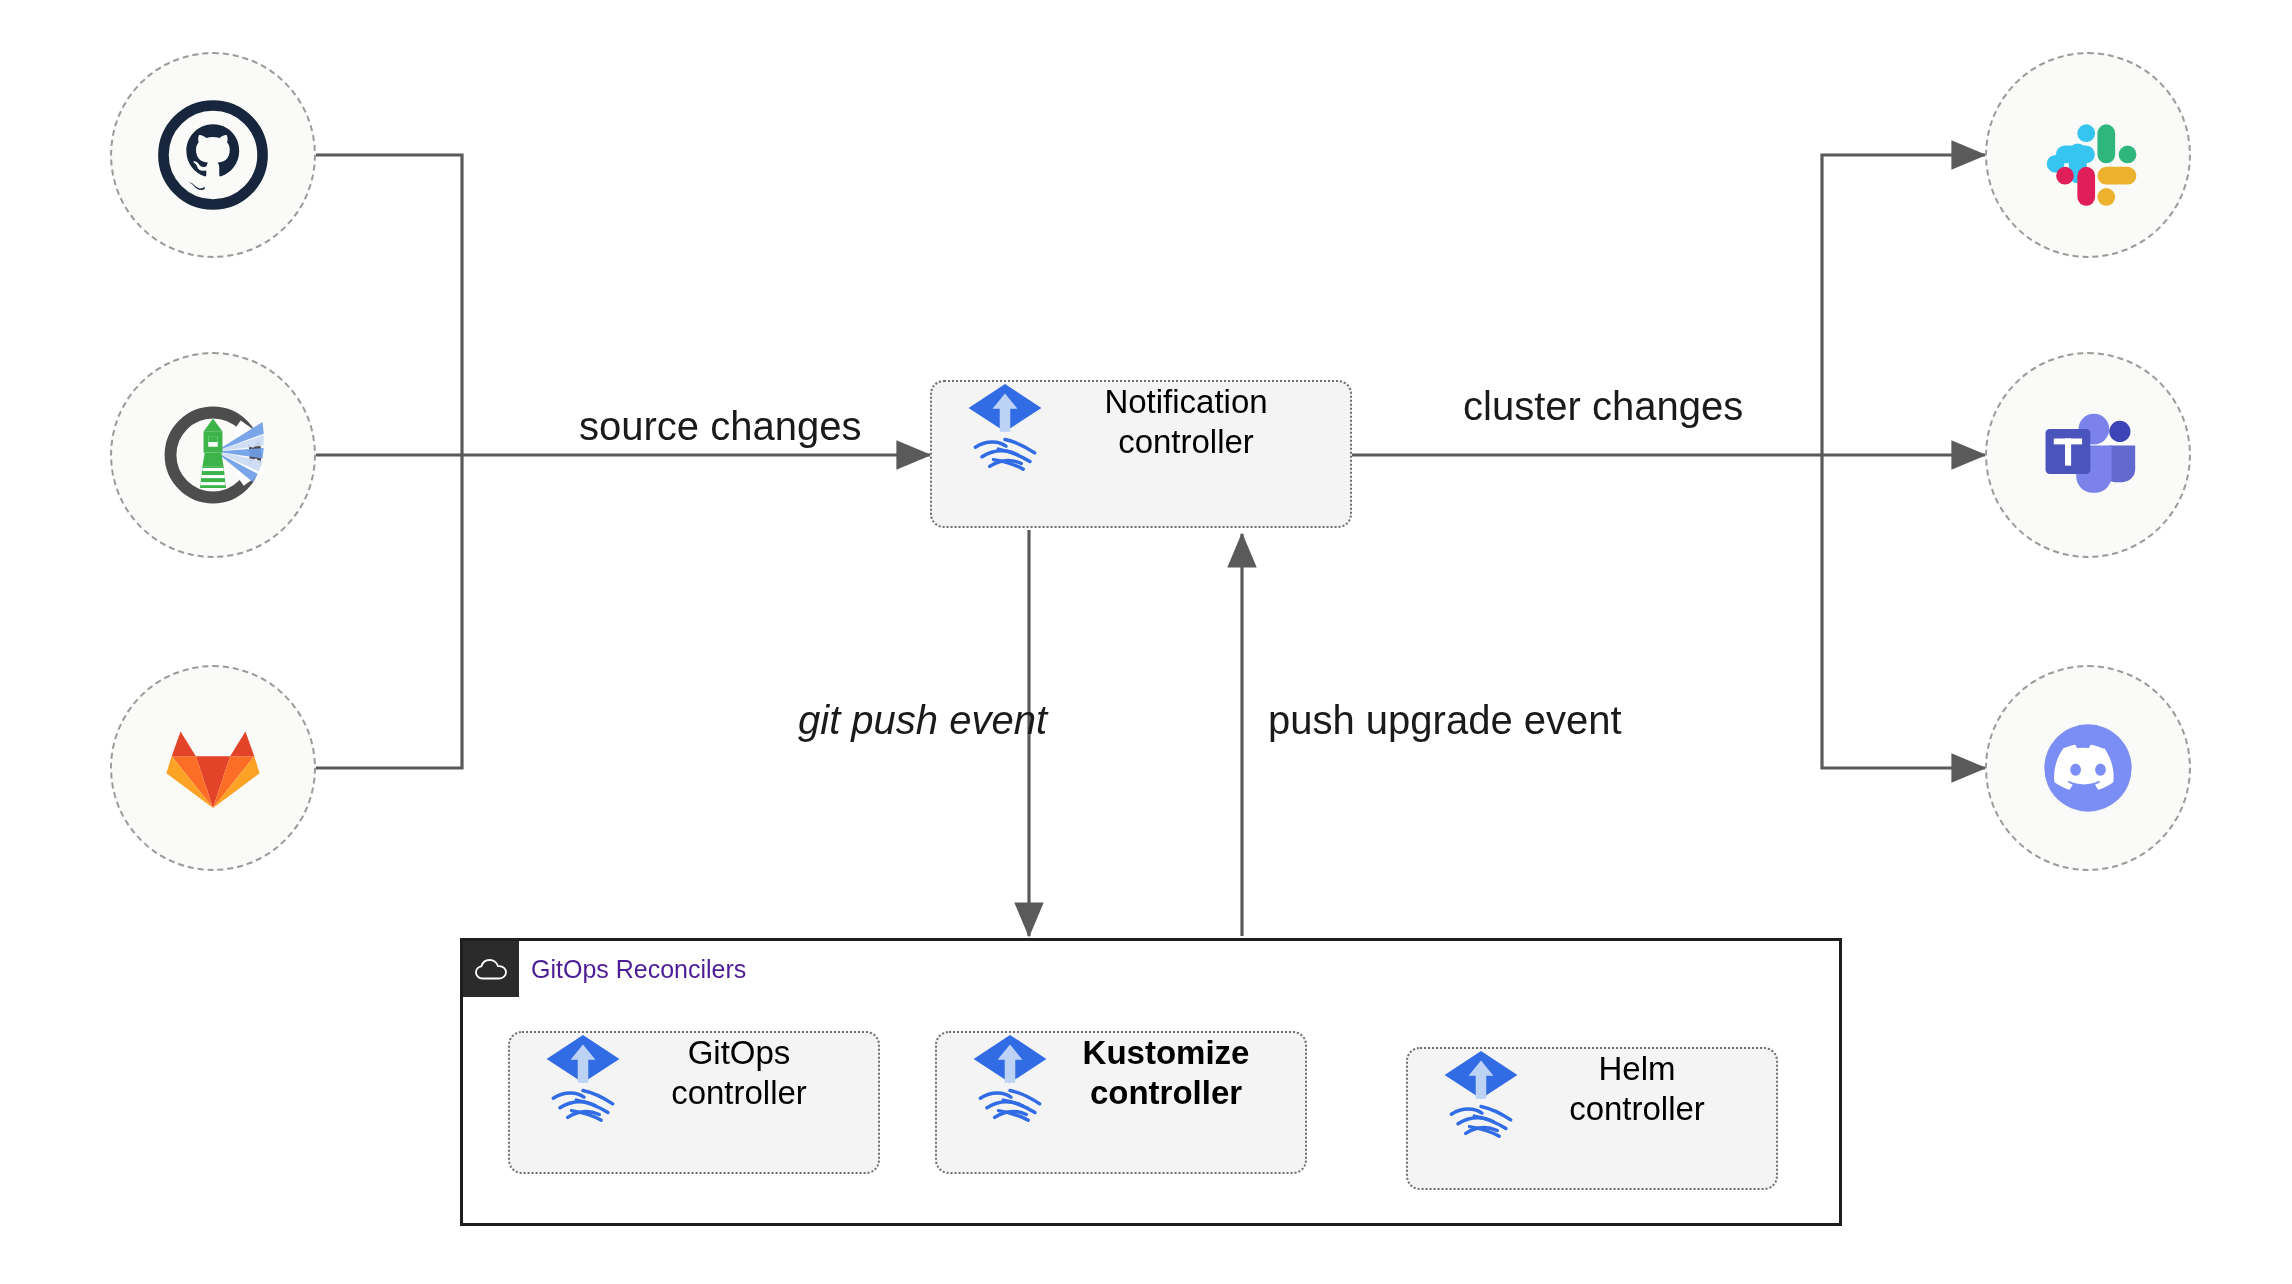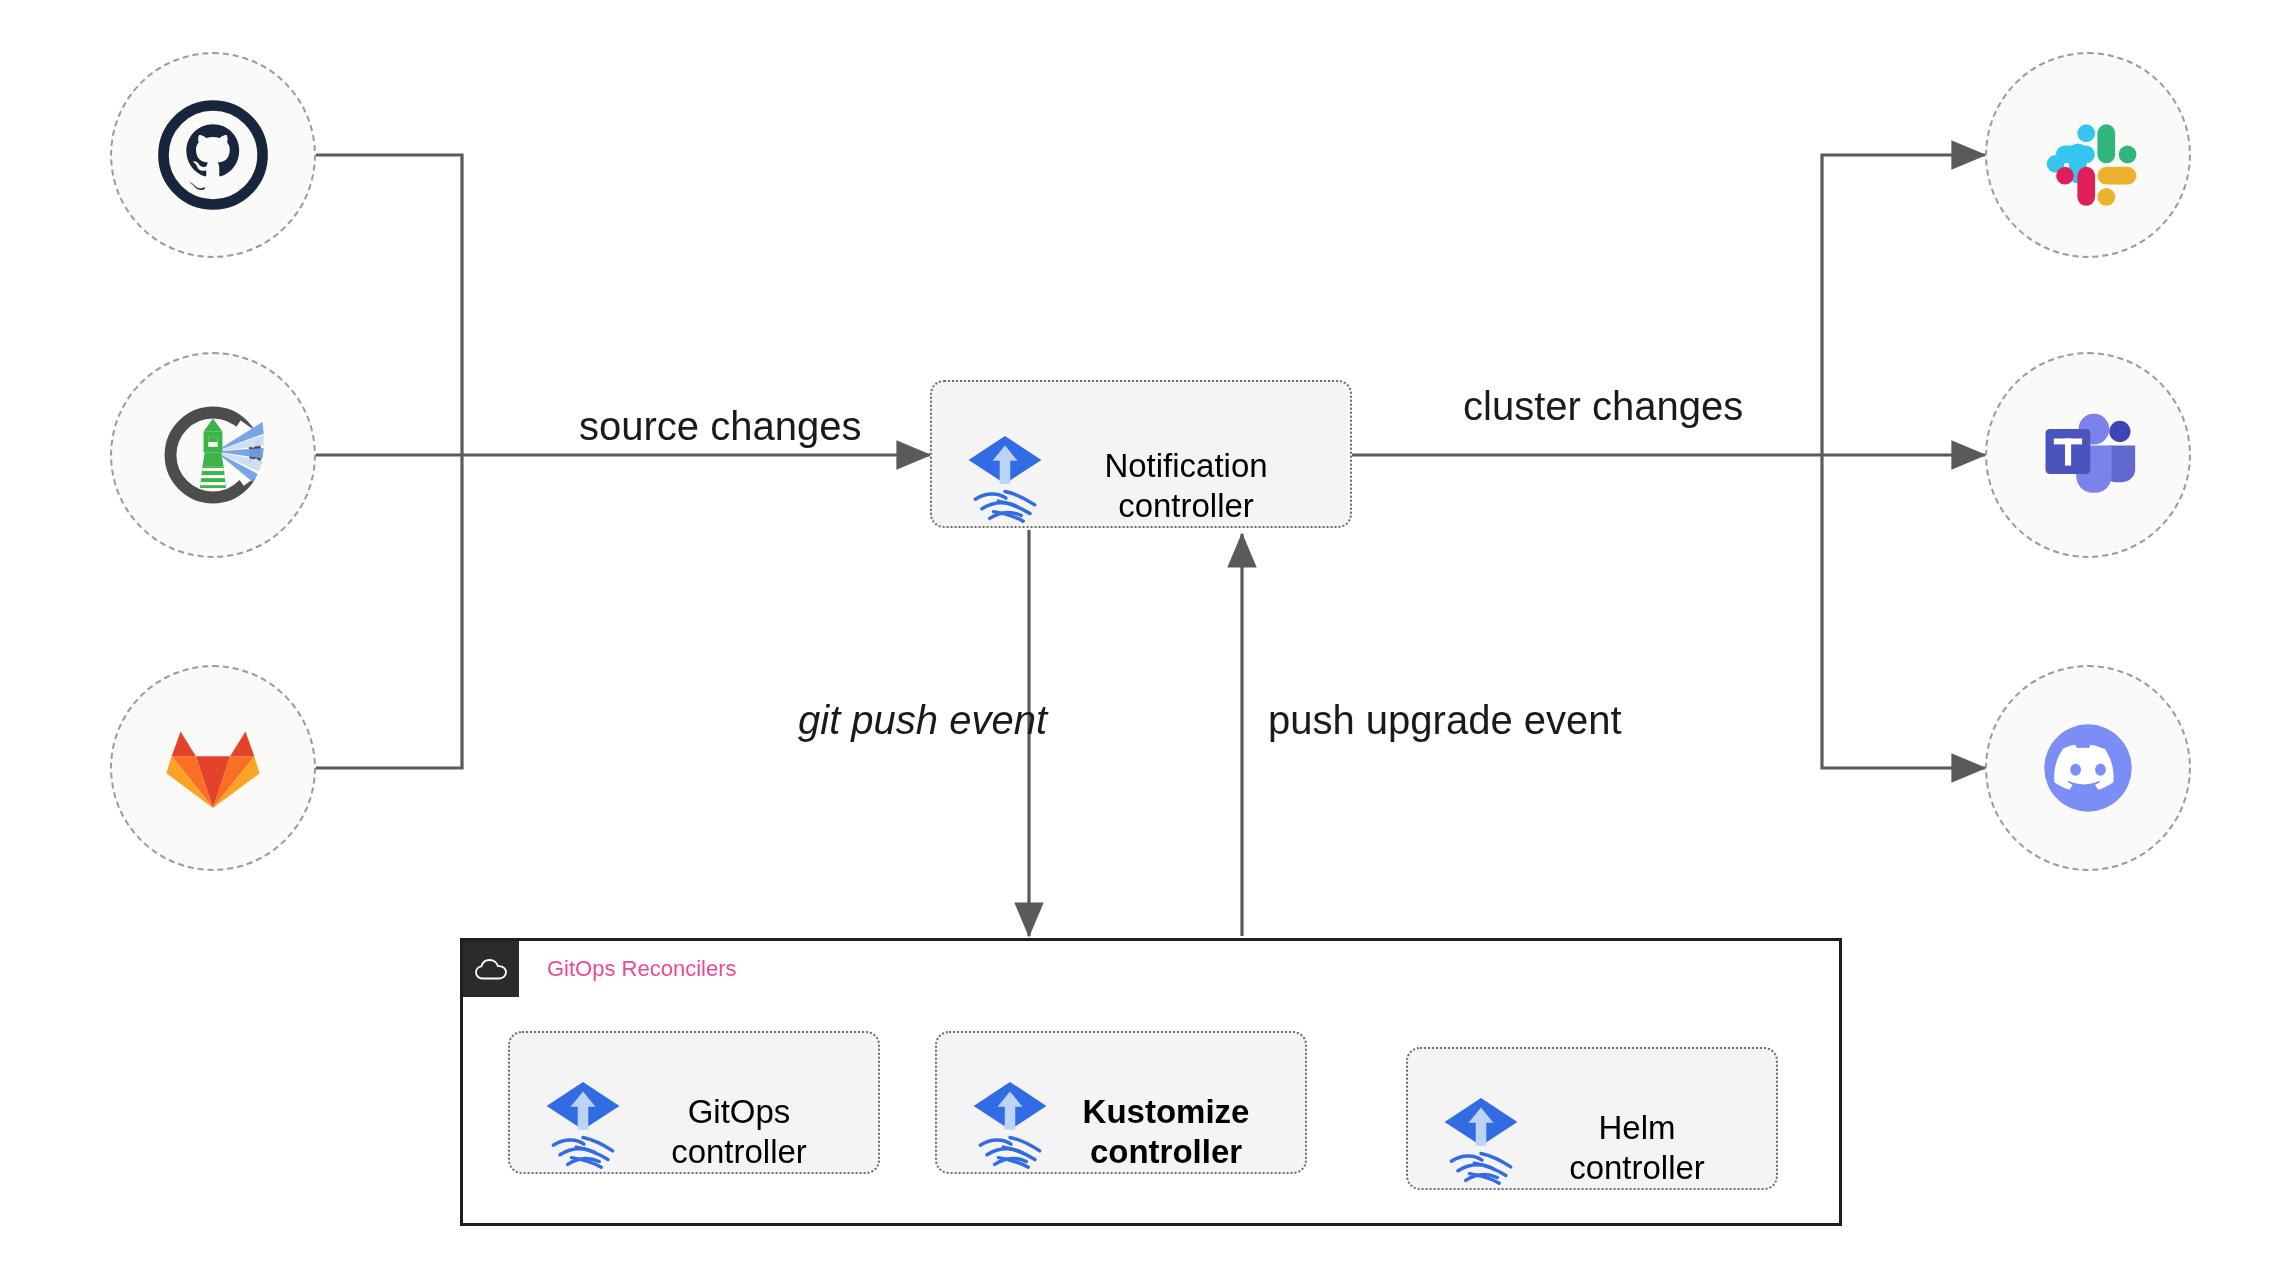--- a/index.html
+++ b/index.html
@@ -48,21 +48,21 @@
   }
 
   
   .ctrl-box {
     position: absolute;
     background: #f4f4f4;
     border: 2px dotted #6e6e6e;
     border-radius: 14px;
     box-sizing: border-box;
     display: flex;
-    align-items: flex-end;
+    align-items: flex-start;
     justify-content: flex-start;
   }
   .ctrl-box .flux-logo {
     width: 78px;
     height: 92px;
     flex: 0 0 auto;
     margin-left: 34px;
   }
   .ctrl-box .ctrl-label {
     flex: 1 1 auto;
@@ -95,23 +95,23 @@
   #gitops-icon-box {
     width: 56px;
     height: 56px;
     background: #2b2b2b;
     display: flex;
     align-items: center;
     justify-content: center;
     flex: 0 0 auto;
   }
   #gitops-title {
-    font-size: 22px;
-    color: #ec4899;
-    margin-left: 28px;
+    font-size: 25px;
+    color: #4c1d95;
+    margin-left: 12px;
     white-space: nowrap;
   }
 
   
   .edge-label {
     position: absolute;
     font-size: 40px;
     color: #1a1a1a;
     white-space: nowrap;
     background: transparent;

